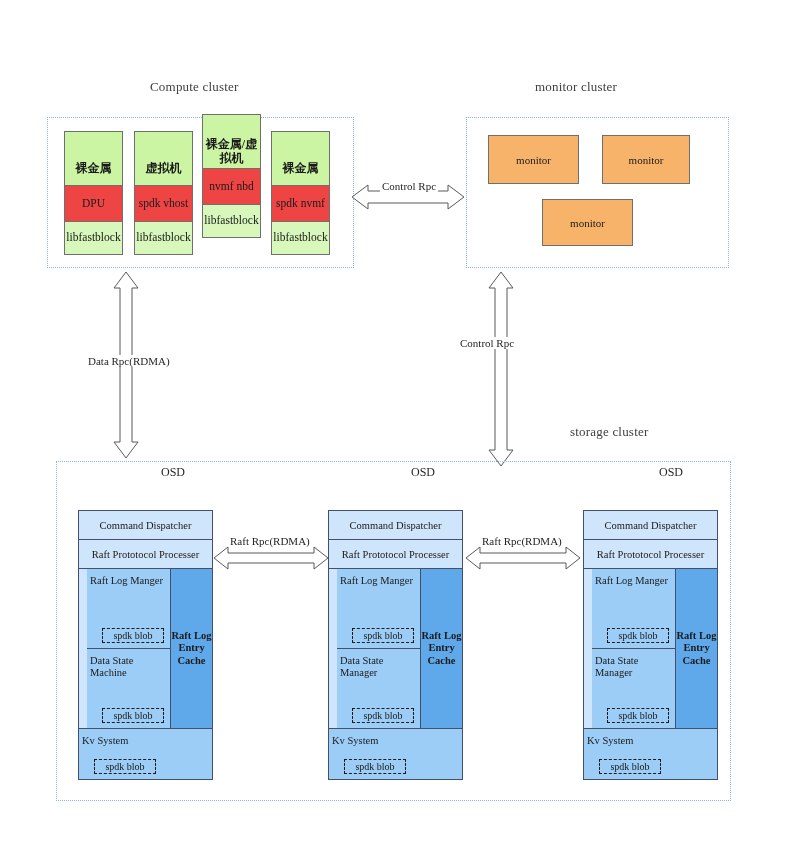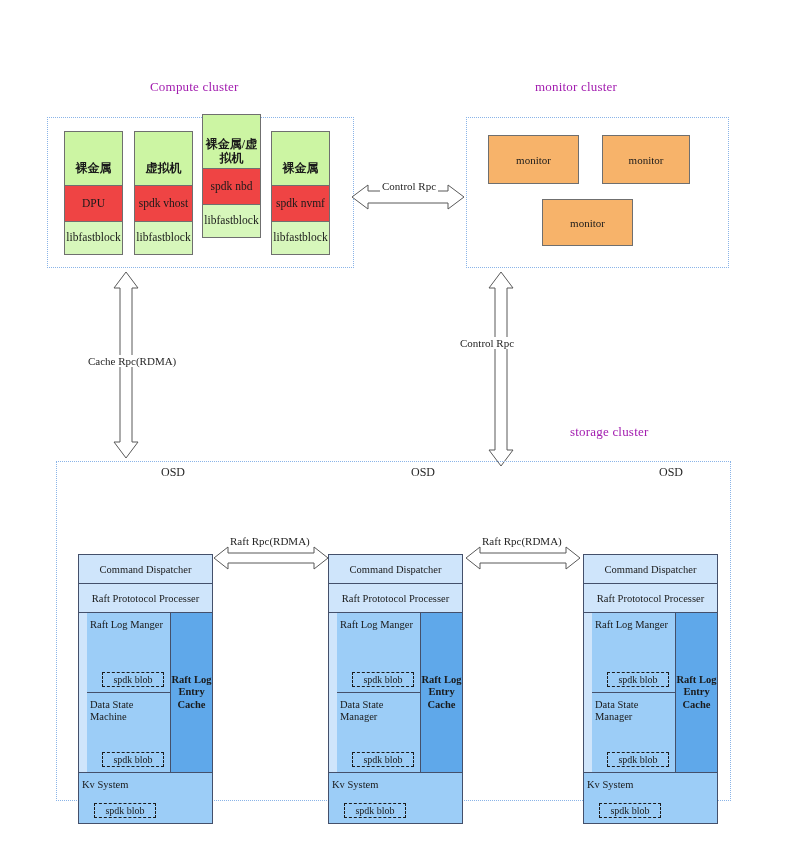--- a/index.html
+++ b/index.html
@@ -10,21 +10,21 @@
     color:#1a1a1a;
     position:relative;
     overflow:hidden;
   }
   .canvas{position:absolute;left:0;top:0;width:792px;height:858px;}
 
   
   .caption{
     position:absolute;
     font-size:13px;
-    color:#a21caf;
+    color:#404040;
     white-space:nowrap;
     letter-spacing:.2px;
   }
 
   
   .dotted-frame{
     position:absolute;
     border:1px dotted #8ab4e8;
     background:transparent;
     box-sizing:border-box;
@@ -72,21 +72,20 @@
     font-size:12px;
     color:#262626;
     white-space:nowrap;
   }
   .osd{
     position:absolute;
     box-sizing:border-box;
     border:1px solid #44506b;
     background:#cfe5fb;
     width:135px;
-    margin-top:44px;
   }
   .osd .band{
     box-sizing:border-box;
     border-bottom:1px solid #44506b;
     background:#cfe5fb;
     display:flex;align-items:center;justify-content:center;
     font-size:10.5px;
     height:29px;
     text-align:center;
   }
@@ -172,21 +171,21 @@
   </div>
 
   <div class="stack" style="left:134px;top:131px;width:59px;height:124px;">
     <div class="cell r1 cjk">虚拟机</div>
     <div class="cell r2">spdk  vhost</div>
     <div class="cell r3">libfastblock</div>
   </div>
 
   <div class="stack" style="left:202px;top:114px;width:59px;height:124px;">
     <div class="cell r1 cjk">裸金属/虚拟机</div>
-    <div class="cell r2">spdk nbd</div>
+    <div class="cell r2">nvmf nbd</div>
     <div class="cell r3">libfastblock</div>
   </div>
 
   <div class="stack" style="left:271px;top:131px;width:59px;height:124px;">
     <div class="cell r1 cjk">裸金属</div>
     <div class="cell r2">spdk nvmf</div>
     <div class="cell r3">libfastblock</div>
   </div>
 
   <div class="caption" style="left:535px;top:79px;">monitor cluster</div>
@@ -210,21 +209,21 @@
       <polygon points="0,15 16,3 16,9 96,9 96,3 112,15 96,27 96,21 16,21 16,27" fill="#ffffff" stroke="#595959" stroke-width="1" stroke-linejoin="miter"></polygon>
     </svg>
   </div>
   <div class="arrow-label" style="left:380px;top:180px;">Control  Rpc</div>
 
   <div class="arrow" style="left:111px;top:272px;">
     <svg width="30" height="186" viewBox="0 0 30 186">
       <polygon points="15,0 27,16 21,16 21,170 27,170 15,186 3,170 9,170 9,16 3,16" fill="#ffffff" stroke="#595959" stroke-width="1" stroke-linejoin="miter"></polygon>
     </svg>
   </div>
-  <div class="arrow-label" style="left:86px;top:355px;">Cache  Rpc(RDMA)</div>
+  <div class="arrow-label" style="left:86px;top:355px;">Data  Rpc(RDMA)</div>
 
   <div class="arrow" style="left:486px;top:272px;">
     <svg width="30" height="194" viewBox="0 0 30 194">
       <polygon points="15,0 27,16 21,16 21,178 27,178 15,194 3,178 9,178 9,16 3,16" fill="#ffffff" stroke="#595959" stroke-width="1" stroke-linejoin="miter"></polygon>
     </svg>
   </div>
   <div class="arrow-label" style="left:458px;top:337px;">Control  Rpc</div>
 
   <div class="caption" style="left:570px;top:424px;">storage cluster</div>
 

